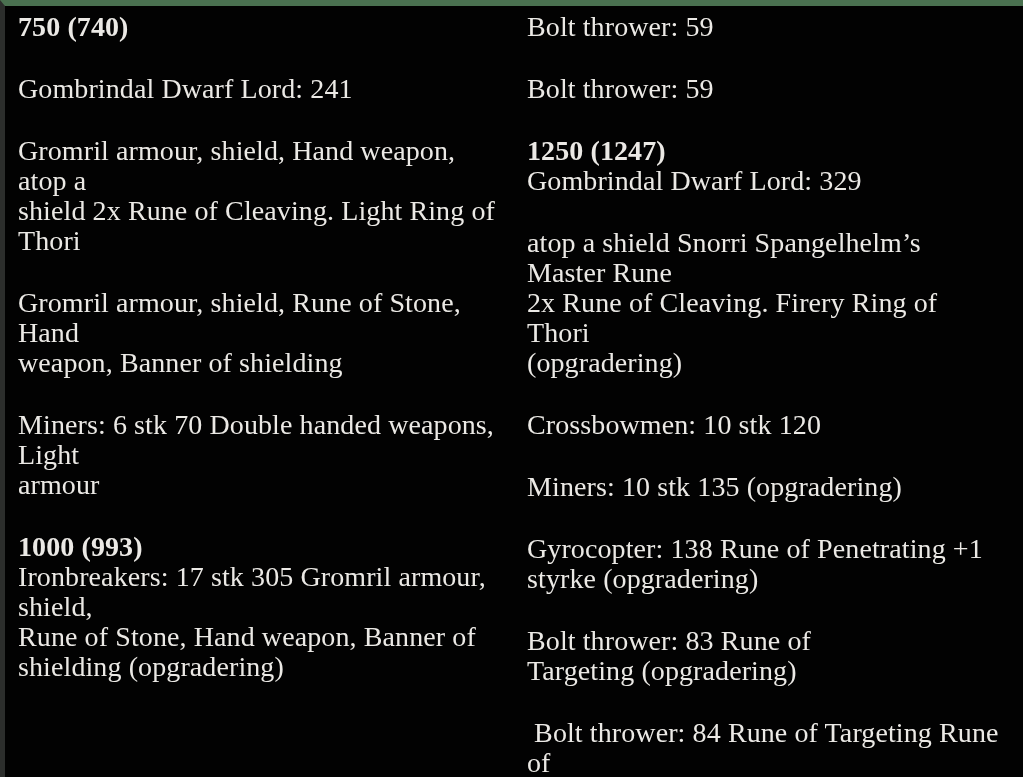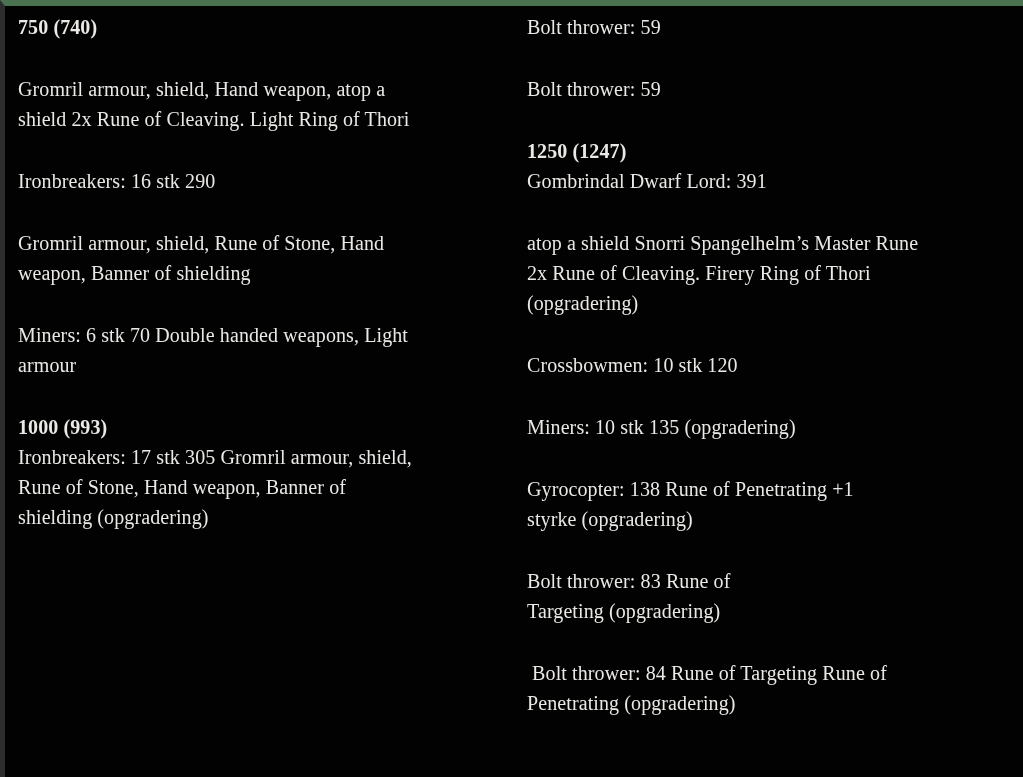--- a/index.html
+++ b/index.html
@@ -24,59 +24,59 @@
     gap: 31px;
     padding: 6px 18px 0 13px;
     width: 100%;
   }
   .col {
     flex: 1 1 0;
     min-width: 0;
   }
   .block {
     margin: 0 0 32px 0;
-    font-size: 20px;
+    font-size: 28px;
     line-height: 30px;
     color: var(--text);
     white-space: pre-wrap;
     letter-spacing: 0.1px;
   }
   .header {
     font-weight: bold;
   }
   .attached {
     margin-bottom: 0;
     font-family: Liberation Serif, serif;
   }
 </style>
 </head>
 <body>
 
 <div class="content">
 
   <div class="col">
     <p class="block header">750 (740)</p>
+    <p class="block">Gombrindal Dwarf Lord: 241</p>
     <p class="block">Gromril armour, shield, Hand weapon, atop a
 shield 2x Rune of Cleaving. Light Ring of Thori</p>
-    <p class="block">Ironbreakers: 16 stk 290</p>
     <p class="block">Gromril armour, shield, Rune of Stone, Hand
 weapon, Banner of shielding</p>
     <p class="block">Miners: 6 stk 70 Double handed weapons, Light
 armour</p>
     <p class="block header attached">1000 (993)</p>
     <p class="block">Ironbreakers: 17 stk 305 Gromril armour, shield,
 Rune of Stone, Hand weapon, Banner of
 shielding (opgradering)</p>
   </div>
 
   <div class="col">
     <p class="block">Bolt thrower: 59</p>
     <p class="block">Bolt thrower: 59</p>
     <p class="block header attached">1250 (1247)</p>
-    <p class="block">Gombrindal Dwarf Lord: 391</p>
+    <p class="block">Gombrindal Dwarf Lord: 329</p>
     <p class="block">atop a shield Snorri Spangelhelm’s Master Rune
 2x Rune of Cleaving. Firery Ring of Thori
 (opgradering)</p>
     <p class="block">Crossbowmen: 10 stk 120</p>
     <p class="block">Miners: 10 stk 135 (opgradering)</p>
     <p class="block">Gyrocopter: 138 Rune of Penetrating +1
 styrke (opgradering)</p>
     <p class="block">Bolt thrower: 83 Rune of
 Targeting (opgradering)</p>
     <p class="block"> Bolt thrower: 84 Rune of Targeting Rune of

